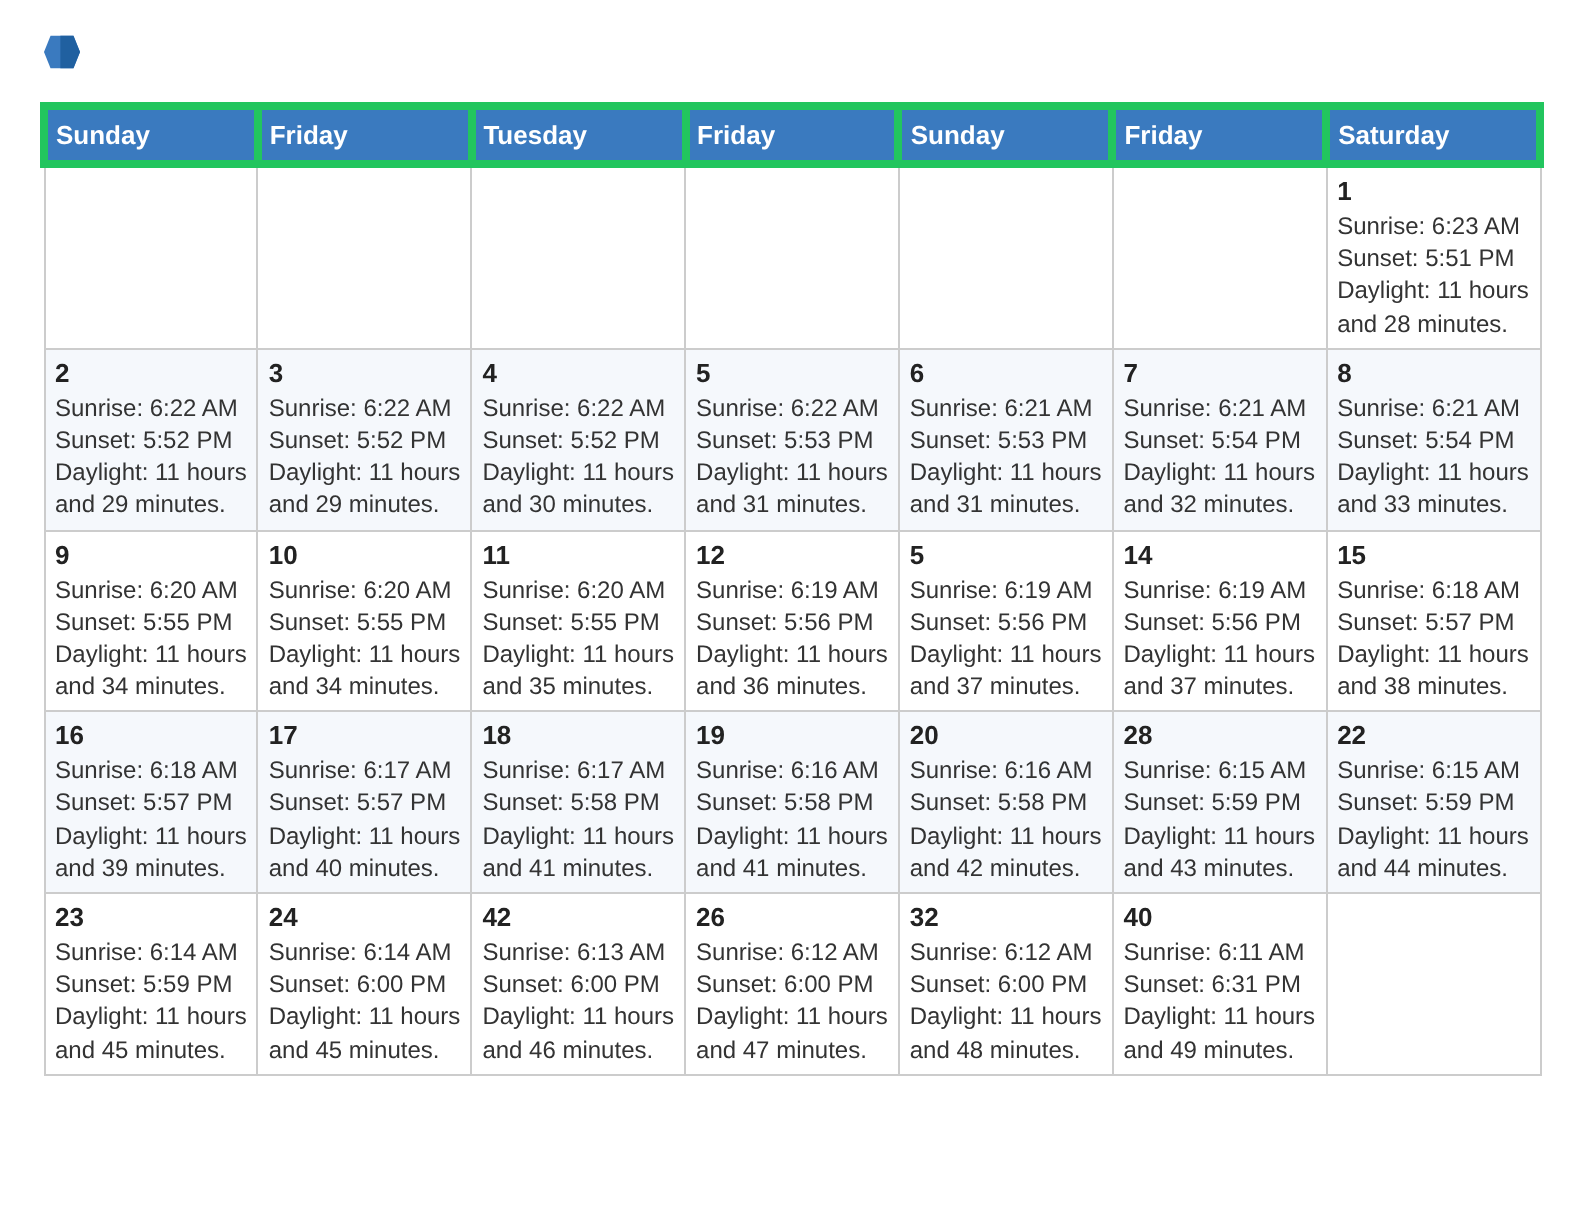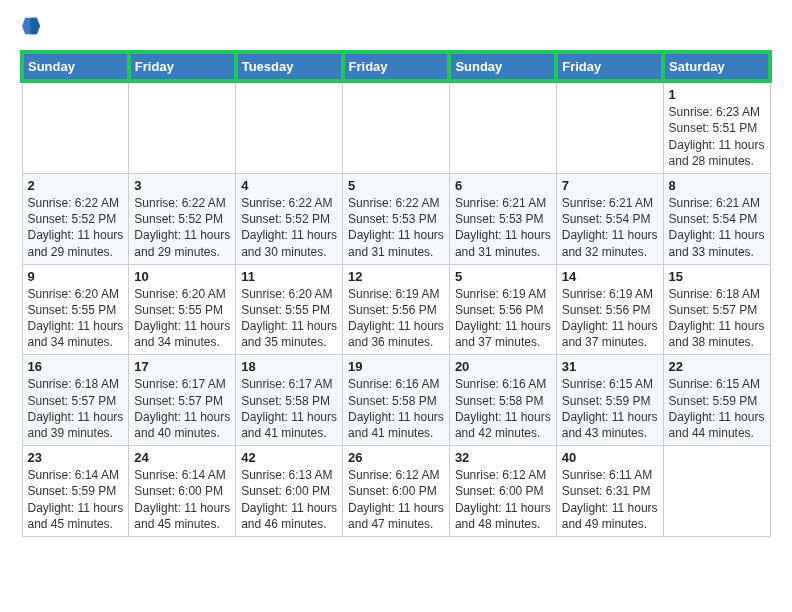--- a/index.html
+++ b/index.html
@@ -279,21 +279,21 @@
 and 41 minutes.</div>
           </td>
           <td>
             <span class="day-number">20</span>
             <div class="day-info" style="white-space: pre-line;">Sunrise: 6:16 AM
 Sunset: 5:58 PM
 Daylight: 11 hours
 and 42 minutes.</div>
           </td>
           <td>
-            <span class="day-number">31</span>
+            <span class="day-number">28</span>
             <div class="day-info" style="white-space: pre-line;">Sunrise: 6:15 AM
 Sunset: 5:59 PM
 Daylight: 11 hours
 and 43 minutes.</div>
           </td>
           <td>
             <span class="day-number">22</span>
             <div class="day-info" style="white-space: pre-line;">Sunrise: 6:15 AM
 Sunset: 5:59 PM
 Daylight: 11 hours

